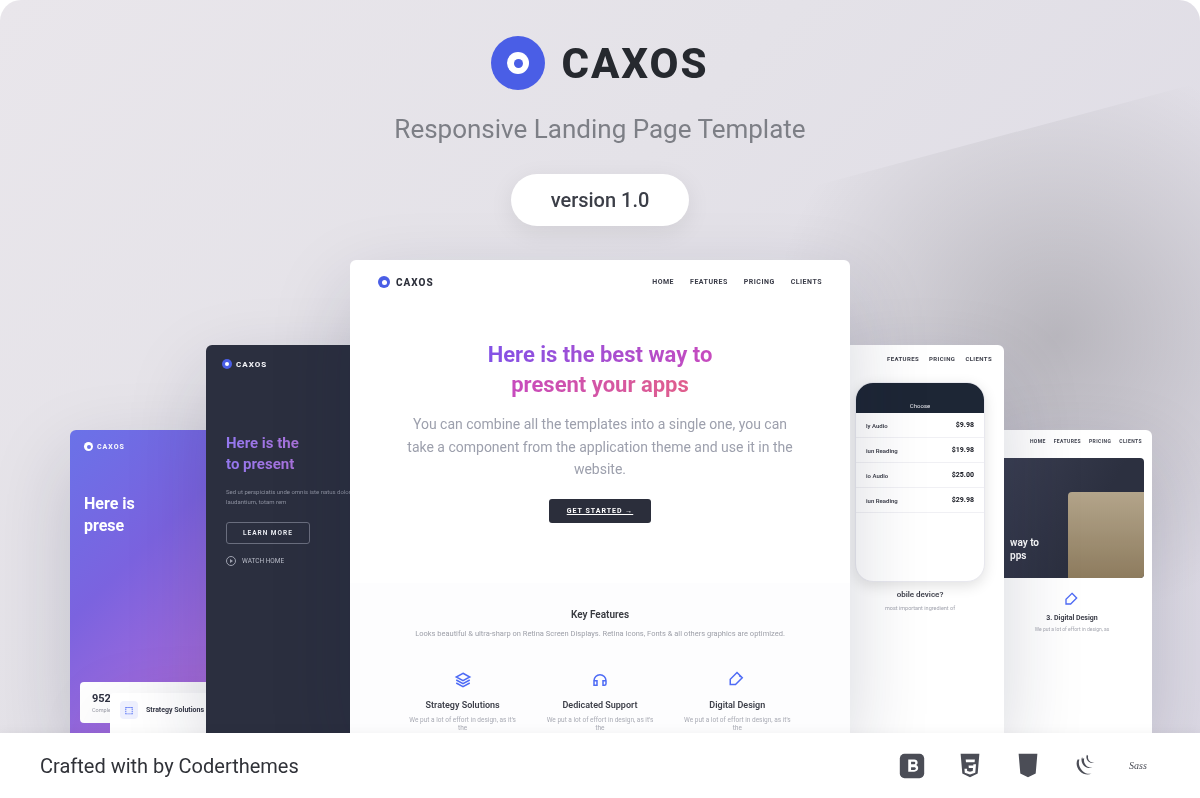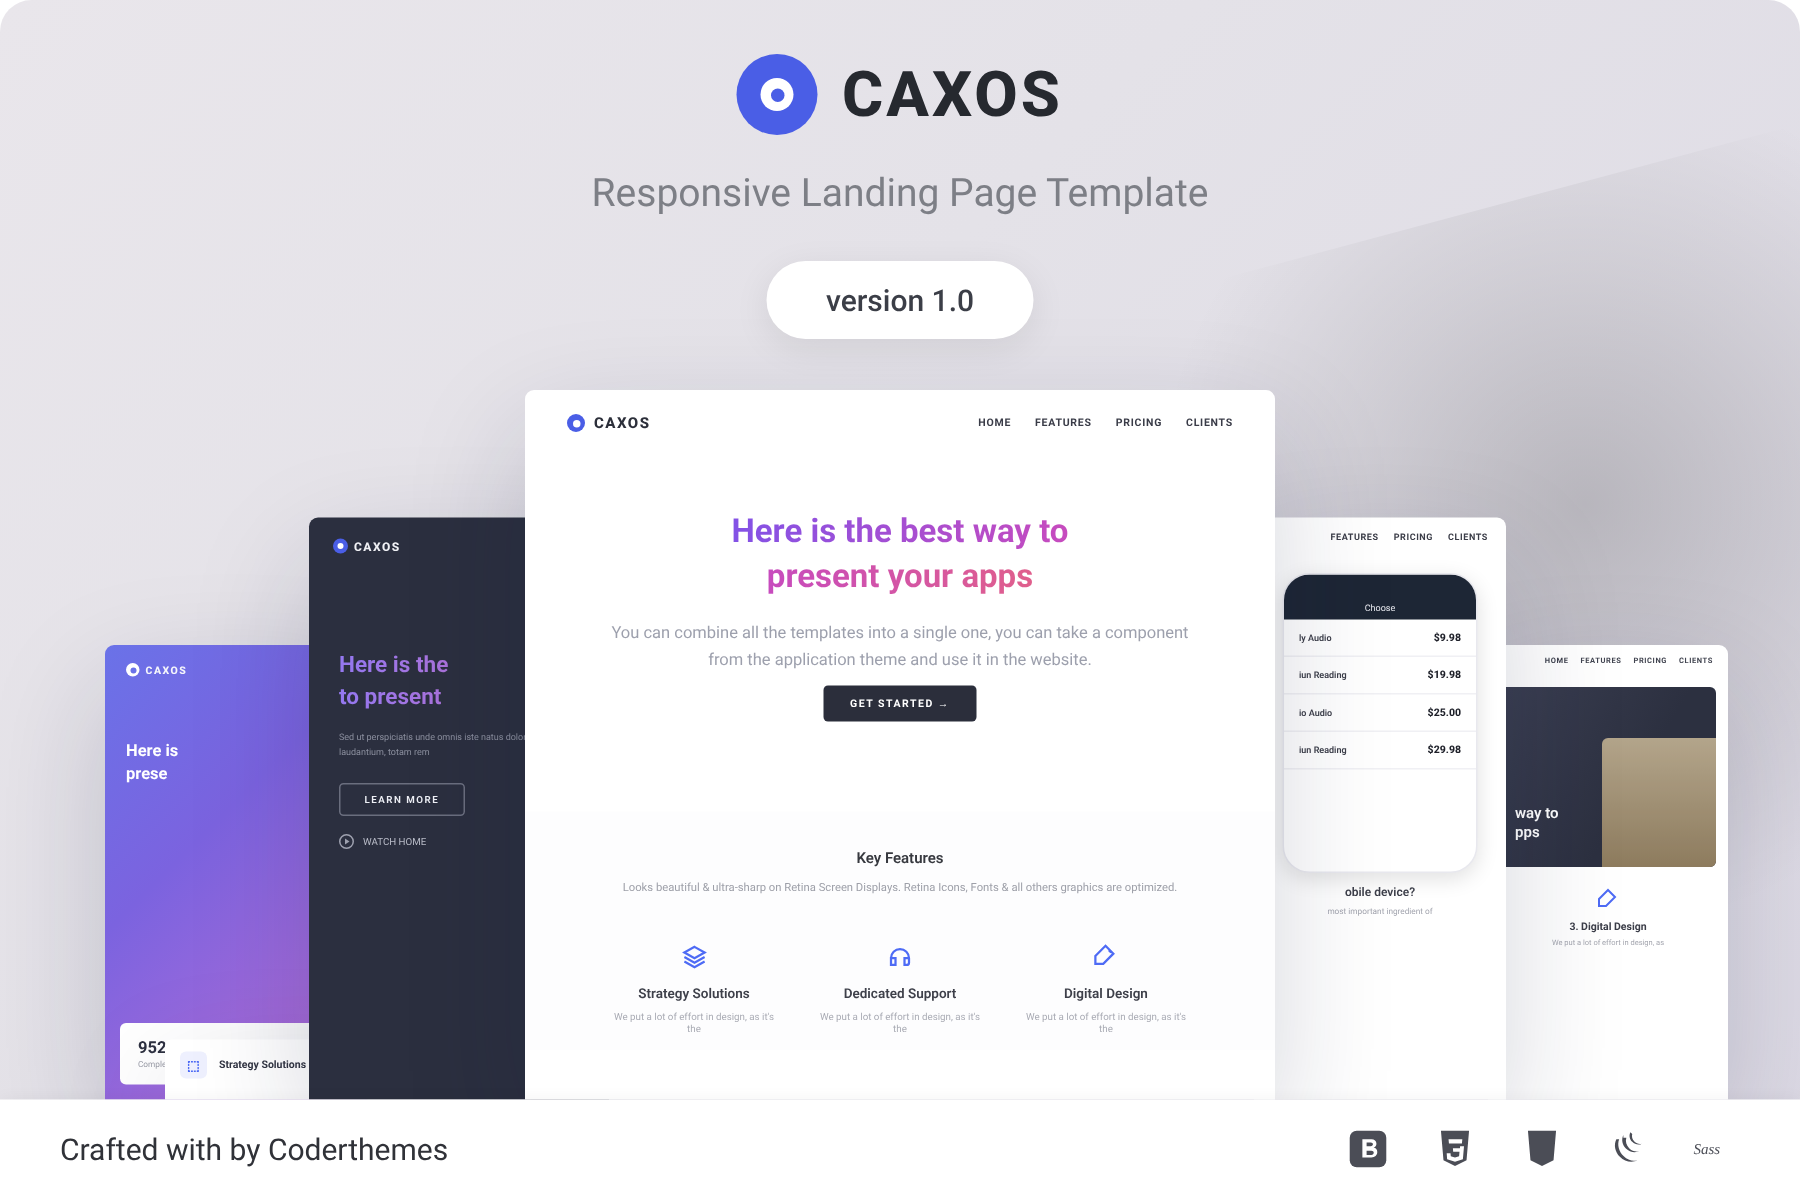--- a/index.html
+++ b/index.html
@@ -57,22 +57,22 @@
   }
   .c-nav{display:flex;justify-content:space-between;align-items:center;padding:16px 28px 12px;border-bottom:0;}
   .c-nav-brand{display:flex;align-items:center;gap:6px;font-size:10px;font-weight:800;letter-spacing:1px;color:#2c2f3a;}
   .c-nav-brand .dot{width:12px;height:12px;border-radius:50%;background:#4a5ee6;display:flex;align-items:center;justify-content:center;}
   .c-nav-brand .dot::after{content:"";width:5px;height:5px;border-radius:50%;background:#fff;}
   .c-nav-links{display:flex;gap:16px;font-size:7px;font-weight:700;letter-spacing:0.5px;color:#3a3c48;}
   .c-hero{padding:40px 50px 20px;text-align:center;}
   .c-hero h2{font-size:22px;font-weight:700;line-height:1.35;}
   .g1{background:linear-gradient(90deg,#8352e6,#c74bbe);-webkit-background-clip:text;background-clip:text;color:transparent;}
   .g2{background:linear-gradient(90deg,#c74bbe,#e05f8c);-webkit-background-clip:text;background-clip:text;color:transparent;}
-  .c-hero p{font-size:11px;color:#9da0ad;margin-top:14px;line-height:1.6;}
-  .c-hero .btn{display:inline-block;margin-top:8px;padding:8px 18px;font-size:7px;letter-spacing:1px;color:#fff;background:#2b2e3b;border-radius:3px;font-weight:700;}
+  .c-hero p{font-size:14px;color:#9da0ad;margin-top:14px;line-height:1.6;}
+  .c-hero .btn{display:inline-block;margin-top:18px;padding:8px 18px;font-size:7px;letter-spacing:1px;color:#fff;background:#2b2e3b;border-radius:3px;font-weight:700;text-decoration:underline;}
   .c-body{margin-top:40px;background:#fdfdfe;padding:26px 40px 10px;text-align:center;}
   .c-body h3{font-size:10px;color:#37393f;font-weight:600;}
   .c-body p.sub{font-size:7.5px;color:#9ea0a9;margin-top:8px;line-height:1.6;}
   .feat-row{display:flex;justify-content:space-between;margin-top:30px;padding:0 4px;}
   .feat{flex:1;padding:0 10px;}
   .feat .ic{width:20px;height:20px;margin:0 auto 10px;display:flex;align-items:center;justify-content:center;}
   .feat .ic svg{width:18px;height:18px;stroke:#4e6bf5;}
   .feat h4{font-size:9px;color:#3e404a;font-weight:600;margin-bottom:6px;}
   .feat p{font-size:6.5px;color:#a9abb4;}
 
@@ -95,21 +95,21 @@
   
   .card.grad{
     left:70px; width:175px; top:160px; bottom:0;
     background:linear-gradient(135deg,#6a72e8 0%, #7b63df 40%, #bb6fd8 100%);
     z-index:22;
   }
   .grad .gn-brand{display:flex;align-items:center;gap:4px;padding:12px 14px;font-size:7px;font-weight:800;letter-spacing:1px;color:#f5f6fb;}
   .grad .gn-brand .dot{width:9px;height:9px;border-radius:50%;background:#fff;display:flex;align-items:center;justify-content:center;}
   .grad .gn-brand .dot::after{content:"";width:4px;height:4px;border-radius:50%;background:#6a72e8;}
   .grad .gn-hero{padding:30px 14px;}
-  .grad .gn-hero h2{font-size:11px;font-weight:700;line-height:1.4;color:#ffffff;}
+  .grad .gn-hero h2{font-size:16px;font-weight:700;line-height:1.4;color:#ffffff;}
   .grad .gn-strip{position:absolute;left:10px;right:10px;bottom:10px;background:#fff;border-radius:4px;padding:10px 12px;}
   .grad .gn-strip .num{font-size:11px;font-weight:700;color:#2d3040;}
   .grad .gn-strip .lab{font-size:5.5px;color:#9a9ca6;margin-top:2px;}
 
   
   .card.strip2{left:110px; width:244px; top:auto; height:40px; bottom:0; z-index:23; border-radius:4px 4px 0 0;}
   .strip2 .row{display:flex;align-items:center;gap:8px;padding:8px 10px;}
   .strip2 .badge{width:18px;height:18px;border-radius:4px;background:#eef0fe;display:flex;align-items:center;justify-content:center;font-size:9px;color:#4e6bf5;font-weight:800;}
   .strip2 .txt .t1{font-size:7px;font-weight:700;color:#323543;}
 

